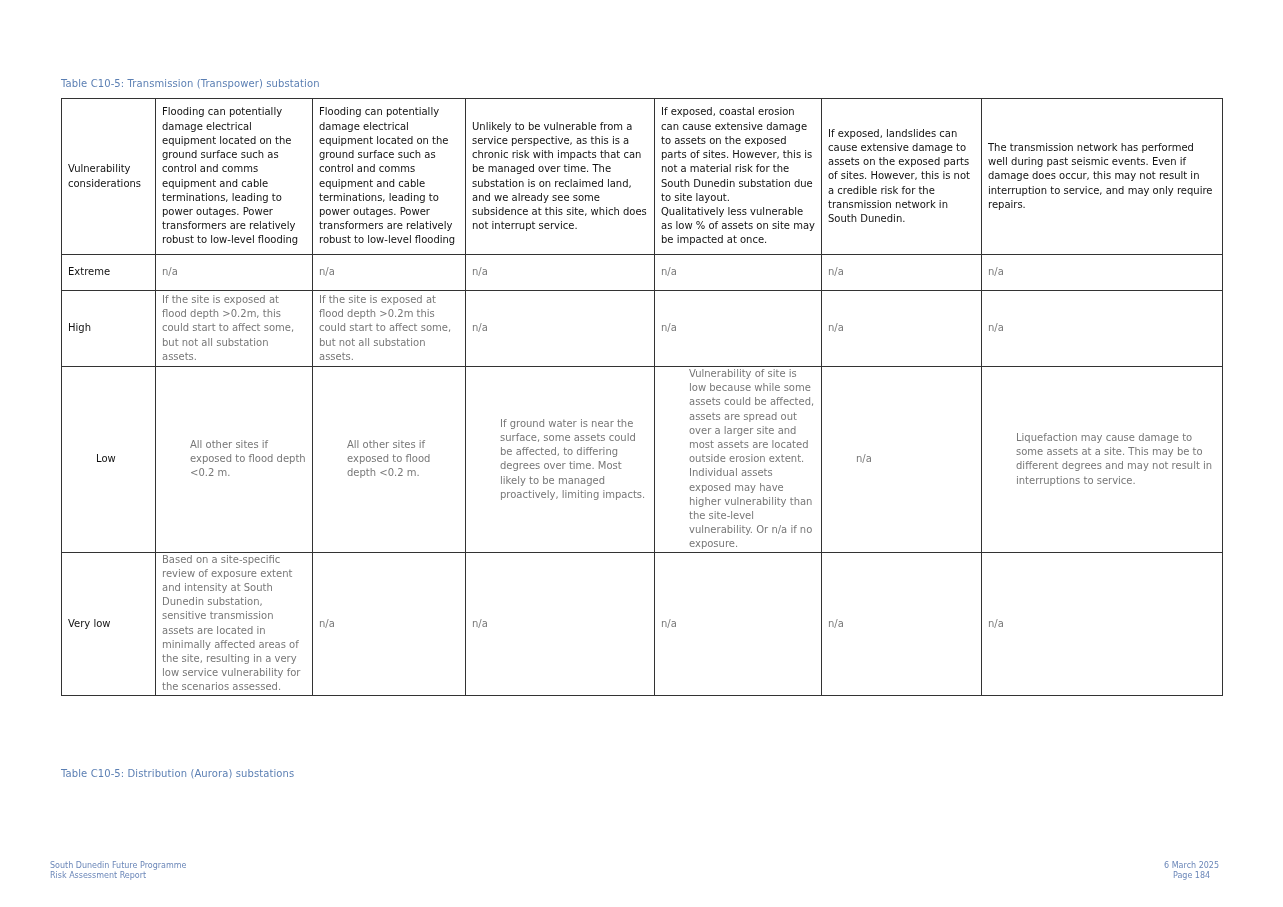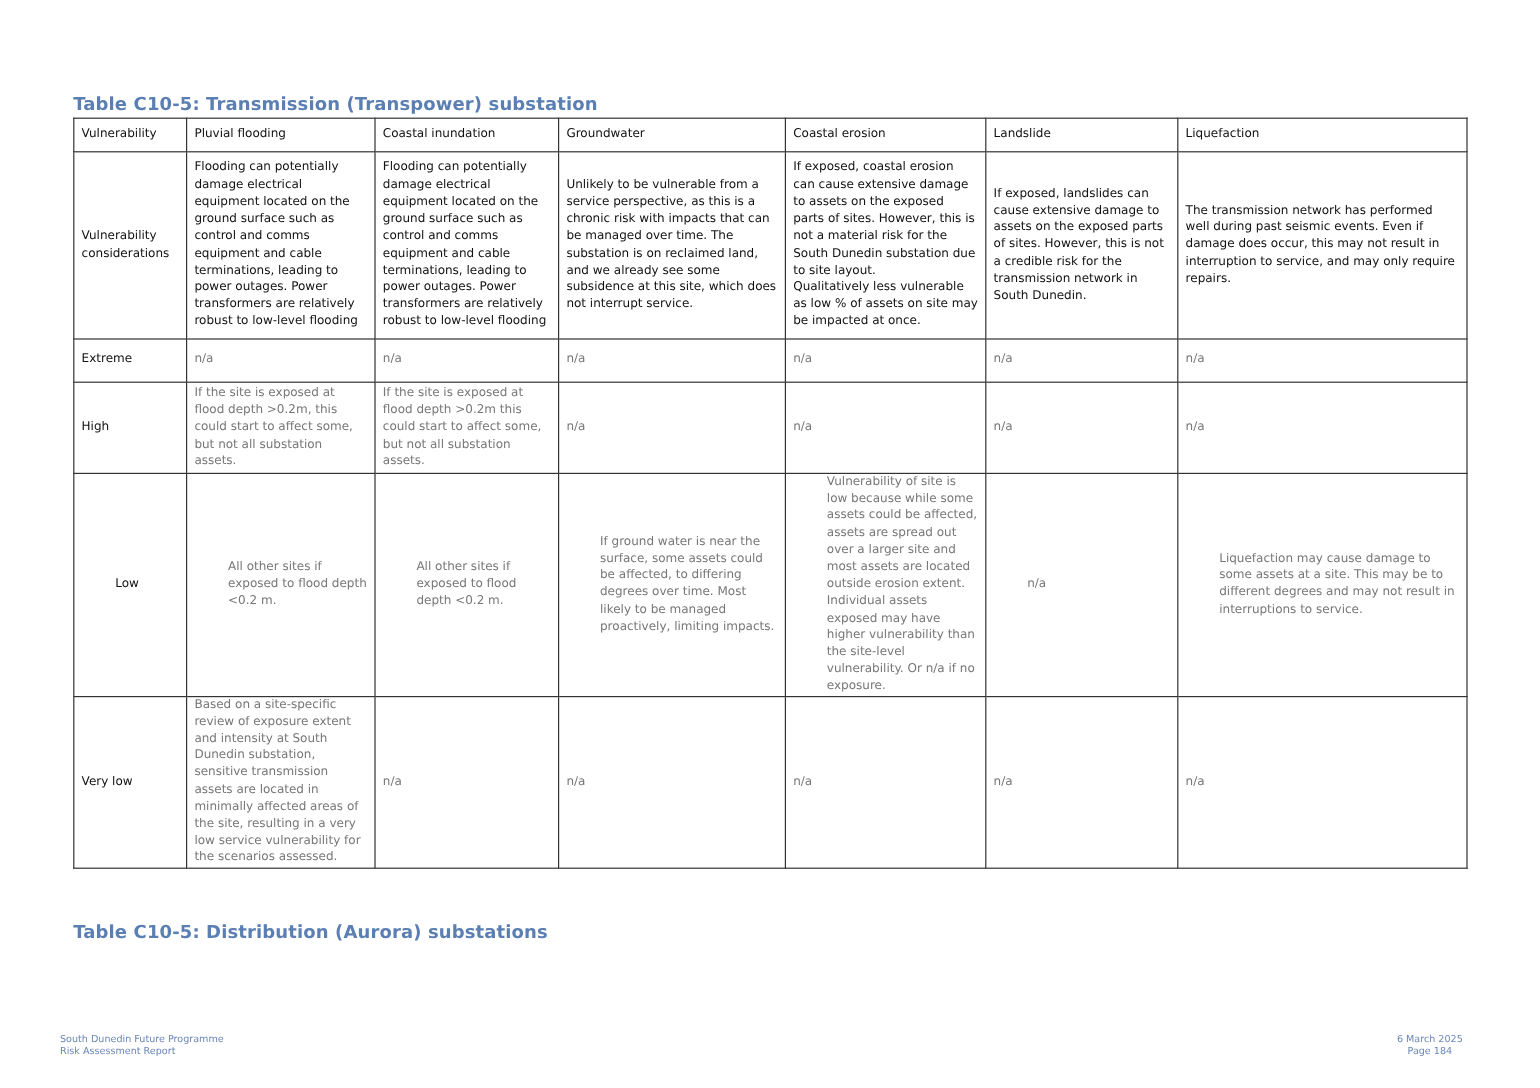--- a/index.html
+++ b/index.html
@@ -2,21 +2,21 @@
 <html><head>
   <meta charset="utf-8">
   <style>
     html, body { margin: 0; padding: 0; background: #ffffff; }
     body {
       width: 1283px; height: 907px; position: relative; overflow: hidden;
       font-family: "DejaVu Sans", sans-serif;
     }
     .caption {
       position: absolute; left: 61px;
-      font-size: 15px; color: #5b7fb3; letter-spacing: 0.1px; font-weight: bold;
+      font-size: 10px; color: #5b7fb3; letter-spacing: 0.1px;
     }
     #caption-top { top: 78px; }
     #caption-bottom { top: 768px; }
 
     table.risk {
       position: absolute; left: 61px; top: 98px;
       width: 1161px; border-collapse: collapse;
       table-layout: fixed;
     }
     table.risk td, table.risk th {
@@ -57,29 +57,20 @@
   <colgroup>
     <col style="width:94px">
     <col style="width:157px">
     <col style="width:153px">
     <col style="width:189px">
     <col style="width:167px">
     <col style="width:160px">
     <col style="width:241px">
   </colgroup>
   <tbody>
-      <tr class="r-head">
-    <th>Vulnerability</th>
-    <th>Pluvial flooding</th>
-    <th>Coastal inundation</th>
-    <th>Groundwater</th>
-    <th>Coastal erosion</th>
-    <th>Landslide</th>
-    <th>Liquefaction</th>
-  </tr>
   <tr class="r-cons">
     <td class="rowhead">Vulnerability considerations</td>
     <td class="considerations">Flooding can potentially damage electrical equipment located on the ground surface such as control and comms equipment and cable terminations, leading to power outages. Power transformers are relatively robust to low-level flooding</td>
     <td class="considerations">Flooding can potentially damage electrical equipment located on the ground surface such as control and comms equipment and cable terminations, leading to power outages. Power transformers are relatively robust to low-level flooding</td>
     <td class="considerations">Unlikely to be vulnerable from a service perspective, as this is a chronic risk with impacts that can be managed over time. The substation is on reclaimed land, and we already see some subsidence at this site, which does not interrupt service.</td>
     <td class="considerations">
       <span>If exposed, coastal erosion can cause extensive damage to assets on the exposed parts of sites. However, this is not a material risk for the South Dunedin substation due to site layout.</span><br>
       <span>Qualitatively less vulnerable as low % of assets on site may be impacted at once.</span>
     </td>
     <td class="considerations">If exposed, landslides can cause extensive damage to assets on the exposed parts of sites. However, this is not a credible risk for the transmission network in South Dunedin.</td>

